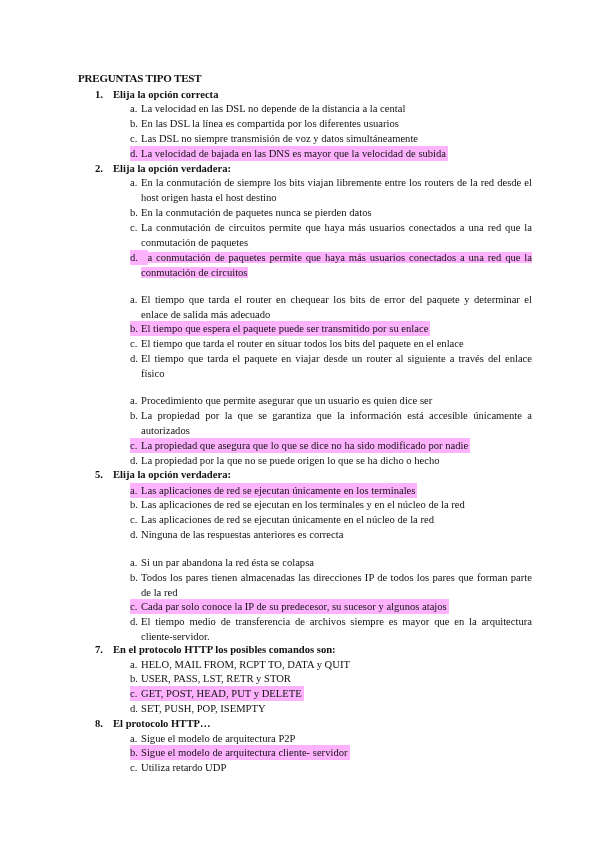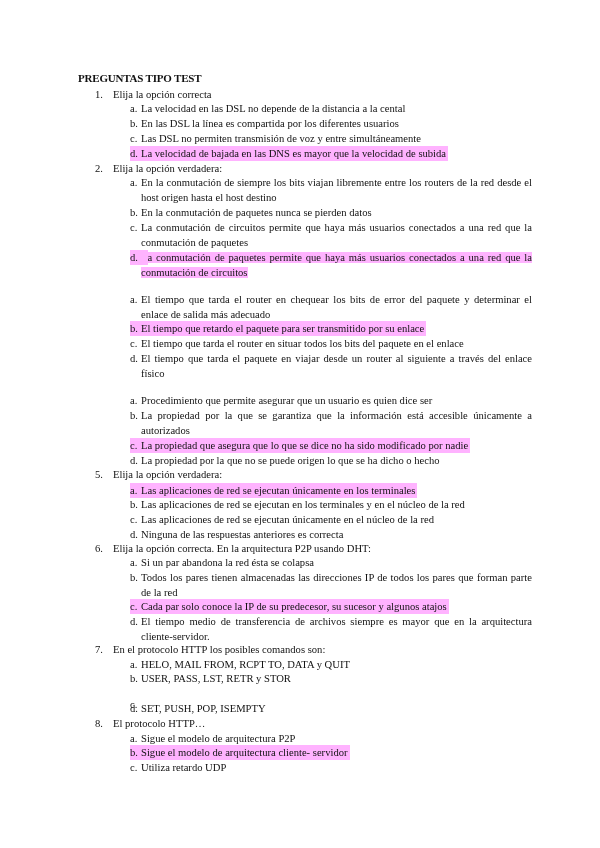--- a/index.html
+++ b/index.html
@@ -1,20 +1,20 @@
 <!DOCTYPE html>
 <html><head>
   <meta charset="utf-8">
   <style>
     html, body { margin: 0; padding: 0; background: #ffffff; }
     body { width: 600px; height: 848px; position: relative; overflow: hidden;
            font-family: "Liberation Serif", "DejaVu Serif", serif; color: #111; }
     .page { position: absolute; left: 4px; top: 0; width: 600px; height: 748px; }
     .title { position: absolute; left: 74px; top: 72px; font-weight: bold; font-size: 11px; letter-spacing: -0.2px; }
-    .q { position: absolute; left: 91px; font-weight: normal; font-size: 10.6px; white-space: nowrap; }
+    .q { position: absolute; left: 91px; font-weight: bold; font-size: 10.6px; white-space: nowrap; }
     .q .num { display: inline-block; width: 18px; }
     .opt { position: absolute; left: 126px; width: 402px; font-size: 10.6px; line-height: 15px; }
     .opt .letter { position: absolute; left: 0; top: 0; width: 18px; }
     .opt .text { display: block; margin-left: 11px; text-align: justify; }
     .hl { background: #ffb3ff; }
     .hl-inline { background: #ffb3ff; display: inline; box-decoration-break: clone; -webkit-box-decoration-break: clone; }
   </style>
 </head>
 <body>
 
@@ -25,21 +25,21 @@
   <div class="opt" style="top:101px">
       <span class="letter">a.</span>
       <span class="text">La velocidad en las DSL no depende de la distancia a la cental</span>
     </div>
   <div class="opt" style="top:116px">
       <span class="letter">b.</span>
       <span class="text">En las DSL la línea es compartida por los diferentes usuarios</span>
     </div>
   <div class="opt" style="top:131px">
       <span class="letter">c.</span>
-      <span class="text">Las DSL no permiten transmisión de voz y entre simultáneamente</span>
+      <span class="text">Las DSL no siempre transmisión de voz y datos simultáneamente</span>
     </div>
   <div class="opt" style="top:146px; width:auto"><div class="hl" style="display:inline-block; position:relative; padding-right:2px"><span class="letter">d.</span><span class="text" style="display:inline-block">La velocidad de bajada en las DNS es mayor que la velocidad de subida</span></div></div>
 
   <div class="q" style="top:163px"><span class="num">2.</span><span>Elija la opción verdadera:</span></div>
   <div class="opt" style="top:175px">
       <span class="letter">a.</span>
       <span class="text">En la conmutación de siempre los bits viajan libremente entre los routers de la red desde el host origen hasta el host destino</span>
     </div>
   <div class="opt" style="top:205px">
       <span class="letter">b.</span>
@@ -51,21 +51,21 @@
     </div>
   <div class="opt" style="top:250px">
       <span class="letter hl" style="padding-right:0">d.</span>
       <span class="text"><span class="hl-inline">La conmutación de paquetes permite que haya más usuarios conectados a una red que la conmutación de circuitos</span></span>
     </div>
 
   <div class="opt" style="top:292px">
       <span class="letter">a.</span>
       <span class="text">El tiempo que tarda el router en chequear los bits de error del paquete y determinar el enlace de salida más adecuado</span>
     </div>
-  <div class="opt" style="top:321px; width:auto"><div class="hl" style="display:inline-block; position:relative; padding-right:2px"><span class="letter">b.</span><span class="text" style="display:inline-block">El tiempo que retardo el paquete para ser transmitido por su enlace</span></div></div>
+  <div class="opt" style="top:321px; width:auto"><div class="hl" style="display:inline-block; position:relative; padding-right:2px"><span class="letter">b.</span><span class="text" style="display:inline-block">El tiempo que espera el paquete puede ser transmitido por su enlace</span></div></div>
   <div class="opt" style="top:336px">
       <span class="letter">c.</span>
       <span class="text">El tiempo que tarda el router en situar todos los bits del paquete en el enlace</span>
     </div>
   <div class="opt" style="top:351px">
       <span class="letter">d.</span>
       <span class="text">El tiempo que tarda el paquete en viajar desde un router al siguiente a través del enlace físico</span>
     </div>
 
   <div class="opt" style="top:393px">
@@ -90,21 +90,20 @@
     </div>
   <div class="opt" style="top:512px">
       <span class="letter">c.</span>
       <span class="text">Las aplicaciones de red se ejecutan únicamente en el núcleo de la red</span>
     </div>
   <div class="opt" style="top:527px">
       <span class="letter">d.</span>
       <span class="text">Ninguna de las respuestas anteriores es correcta</span>
     </div>
 
-  <div class="q" style="top:543px"><span class="num">6.</span><span>Elija la opción correcta. En la arquitectura P2P usando DHT:</span></div>
   <div class="opt" style="top:555px">
       <span class="letter">a.</span>
       <span class="text">Si un par abandona la red ésta se colapsa</span>
     </div>
   <div class="opt" style="top:570px">
       <span class="letter">b.</span>
       <span class="text">Todos los pares tienen almacenadas las direcciones IP de todos los pares que forman parte de la red</span>
     </div>
   <div class="opt" style="top:599px; width:auto"><div class="hl" style="display:inline-block; position:relative; padding-right:2px"><span class="letter">c.</span><span class="text" style="display:inline-block">Cada par solo conoce la IP de su predecesor, su sucesor y algunos atajos</span></div></div>
   <div class="opt" style="top:614px">
@@ -114,21 +113,21 @@
 
   <div class="q" style="top:644px"><span class="num">7.</span><span>En el protocolo HTTP los posibles comandos son:</span></div>
   <div class="opt" style="top:657px">
       <span class="letter">a.</span>
       <span class="text">HELO, MAIL FROM, RCPT TO, DATA y QUIT</span>
     </div>
   <div class="opt" style="top:671px">
       <span class="letter">b.</span>
       <span class="text">USER, PASS, LST, RETR y STOR</span>
     </div>
-  <div class="opt" style="top:686px; width:auto"><div class="hl" style="display:inline-block; position:relative; padding-right:2px"><span class="letter">c.</span></div></div>
+  <div class="opt" style="top:686px; width:auto"><div class="hl" style="display:inline-block; position:relative; padding-right:2px"><span class="letter">c.</span><span class="text" style="display:inline-block">GET, POST, HEAD, PUT y DELETE</span></div></div>
   <div class="opt" style="top:701px">
       <span class="letter">d.</span>
       <span class="text">SET, PUSH, POP, ISEMPTY</span>
     </div>
 
   <div class="q" style="top:718px"><span class="num">8.</span><span>El protocolo HTTP…</span></div>
   <div class="opt" style="top:731px">
       <span class="letter">a.</span>
       <span class="text">Sigue el modelo de arquitectura P2P</span>
     </div>

